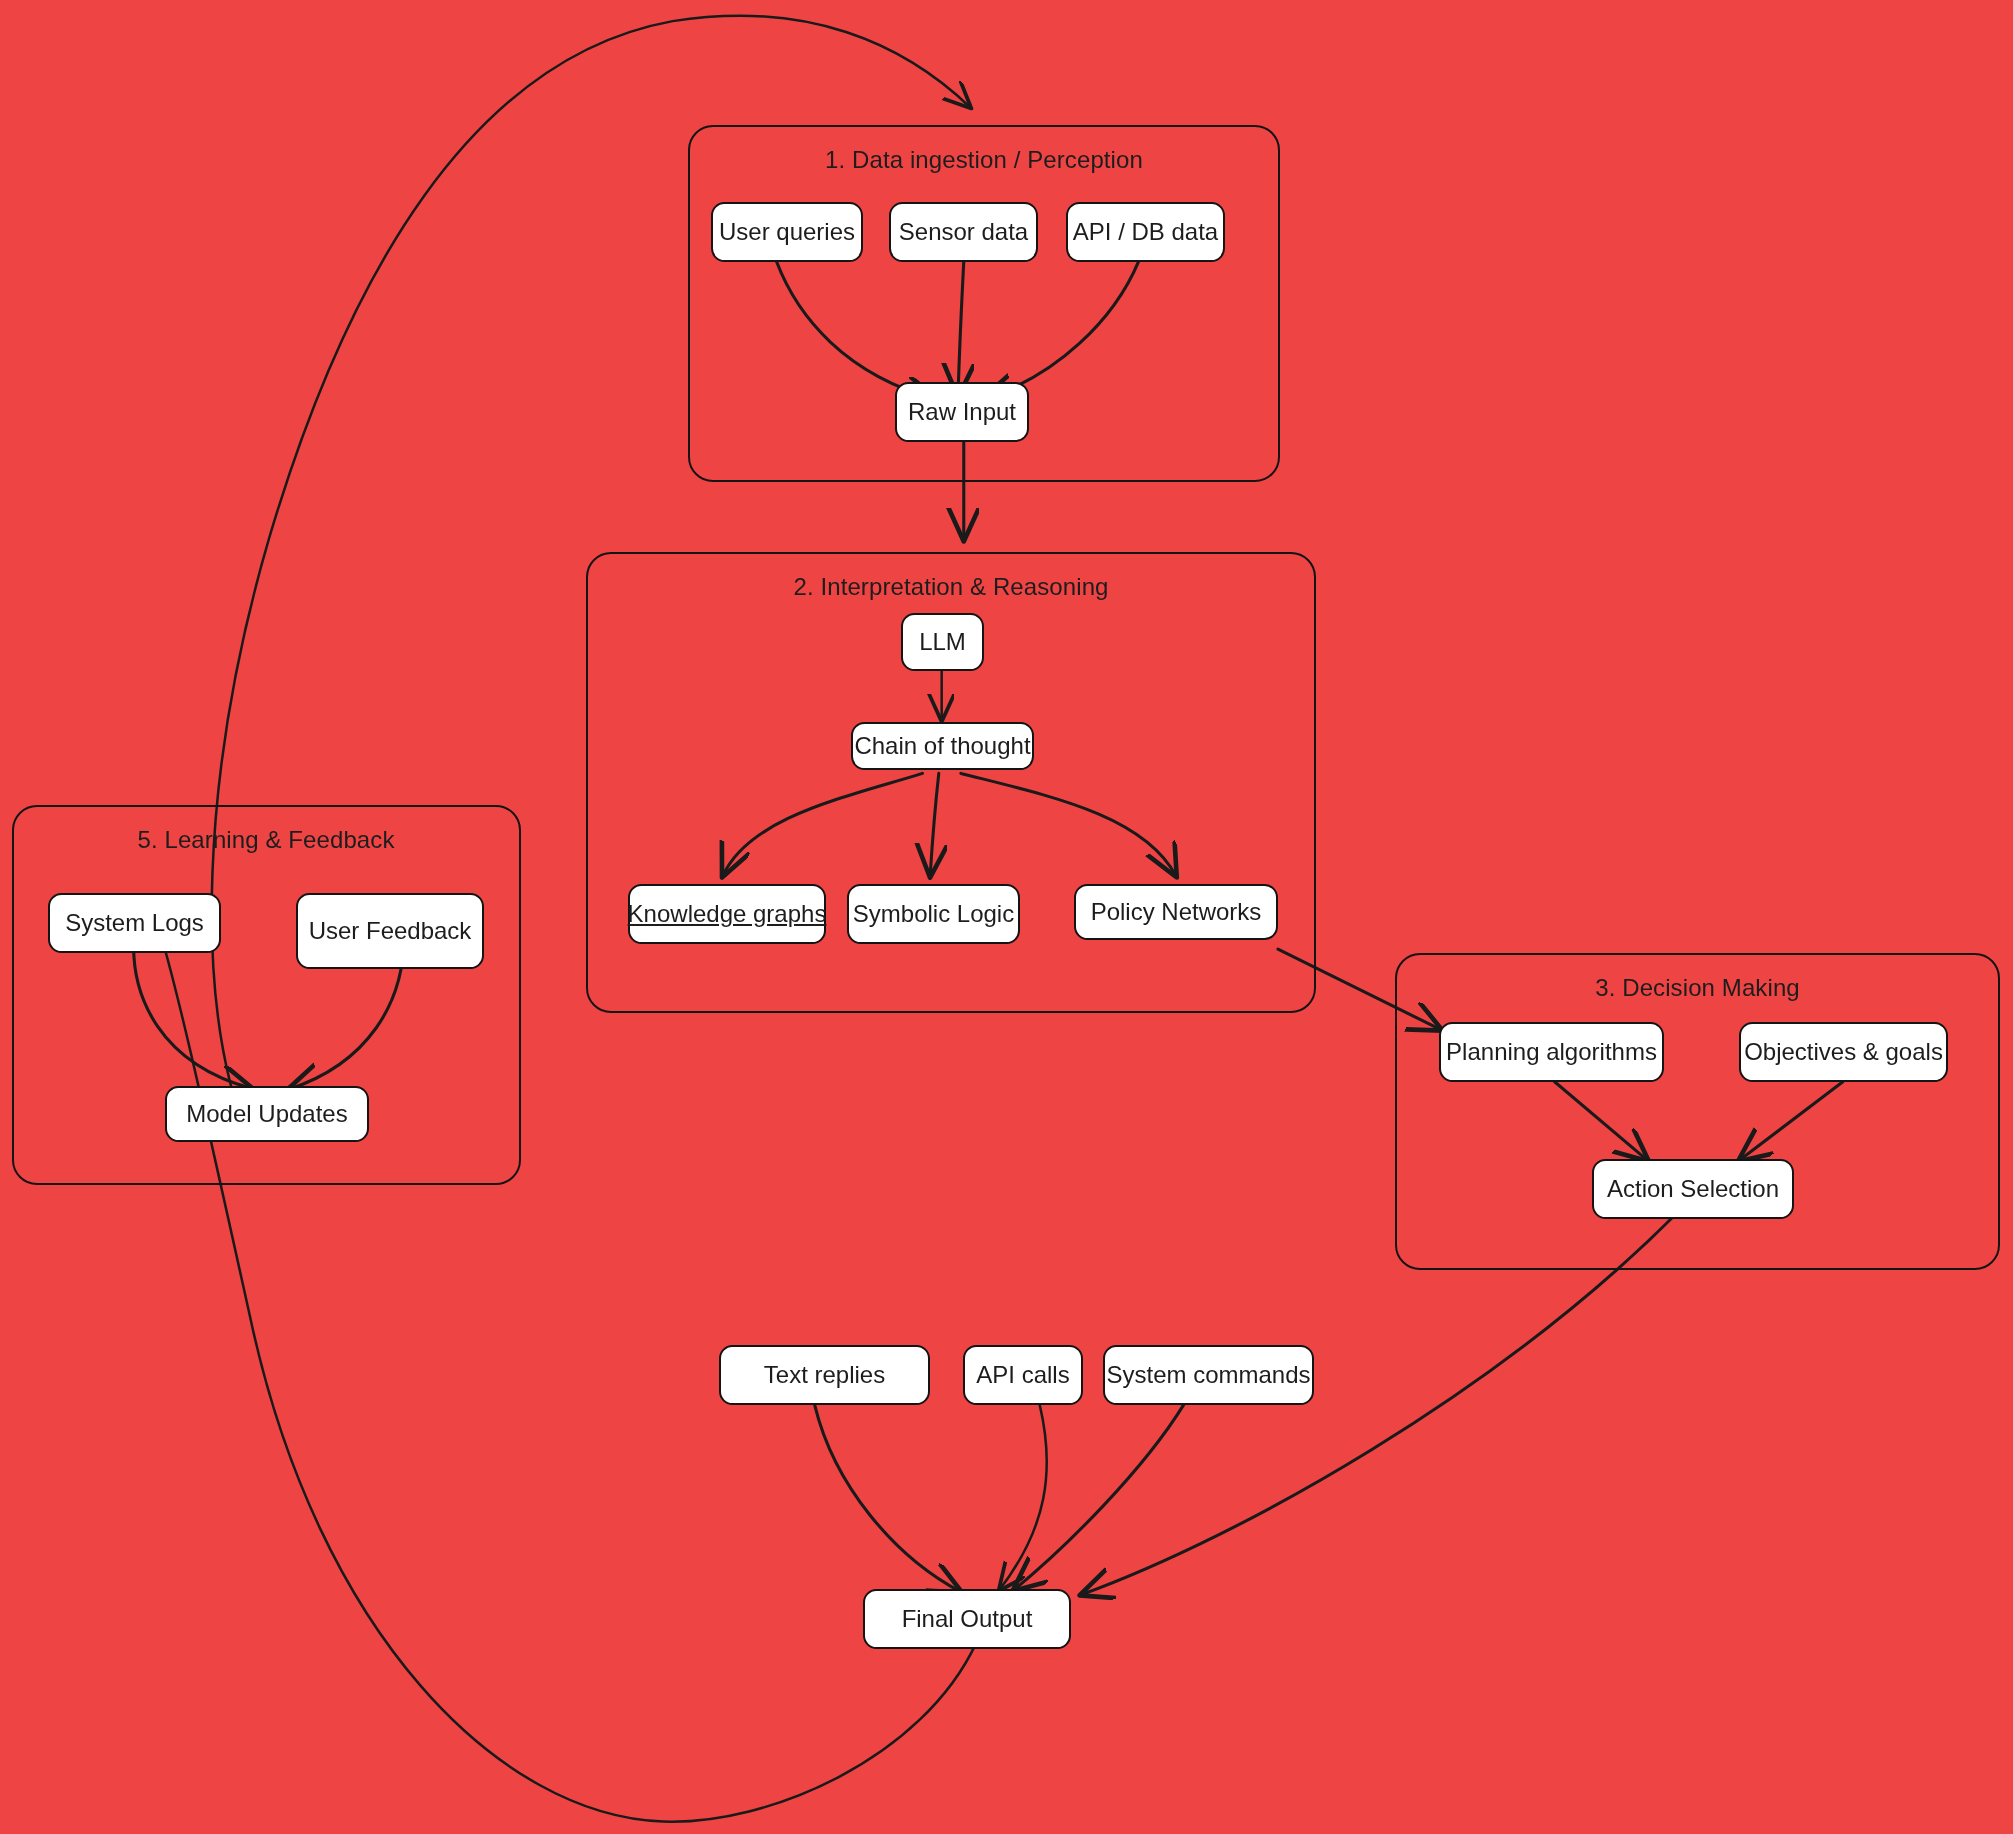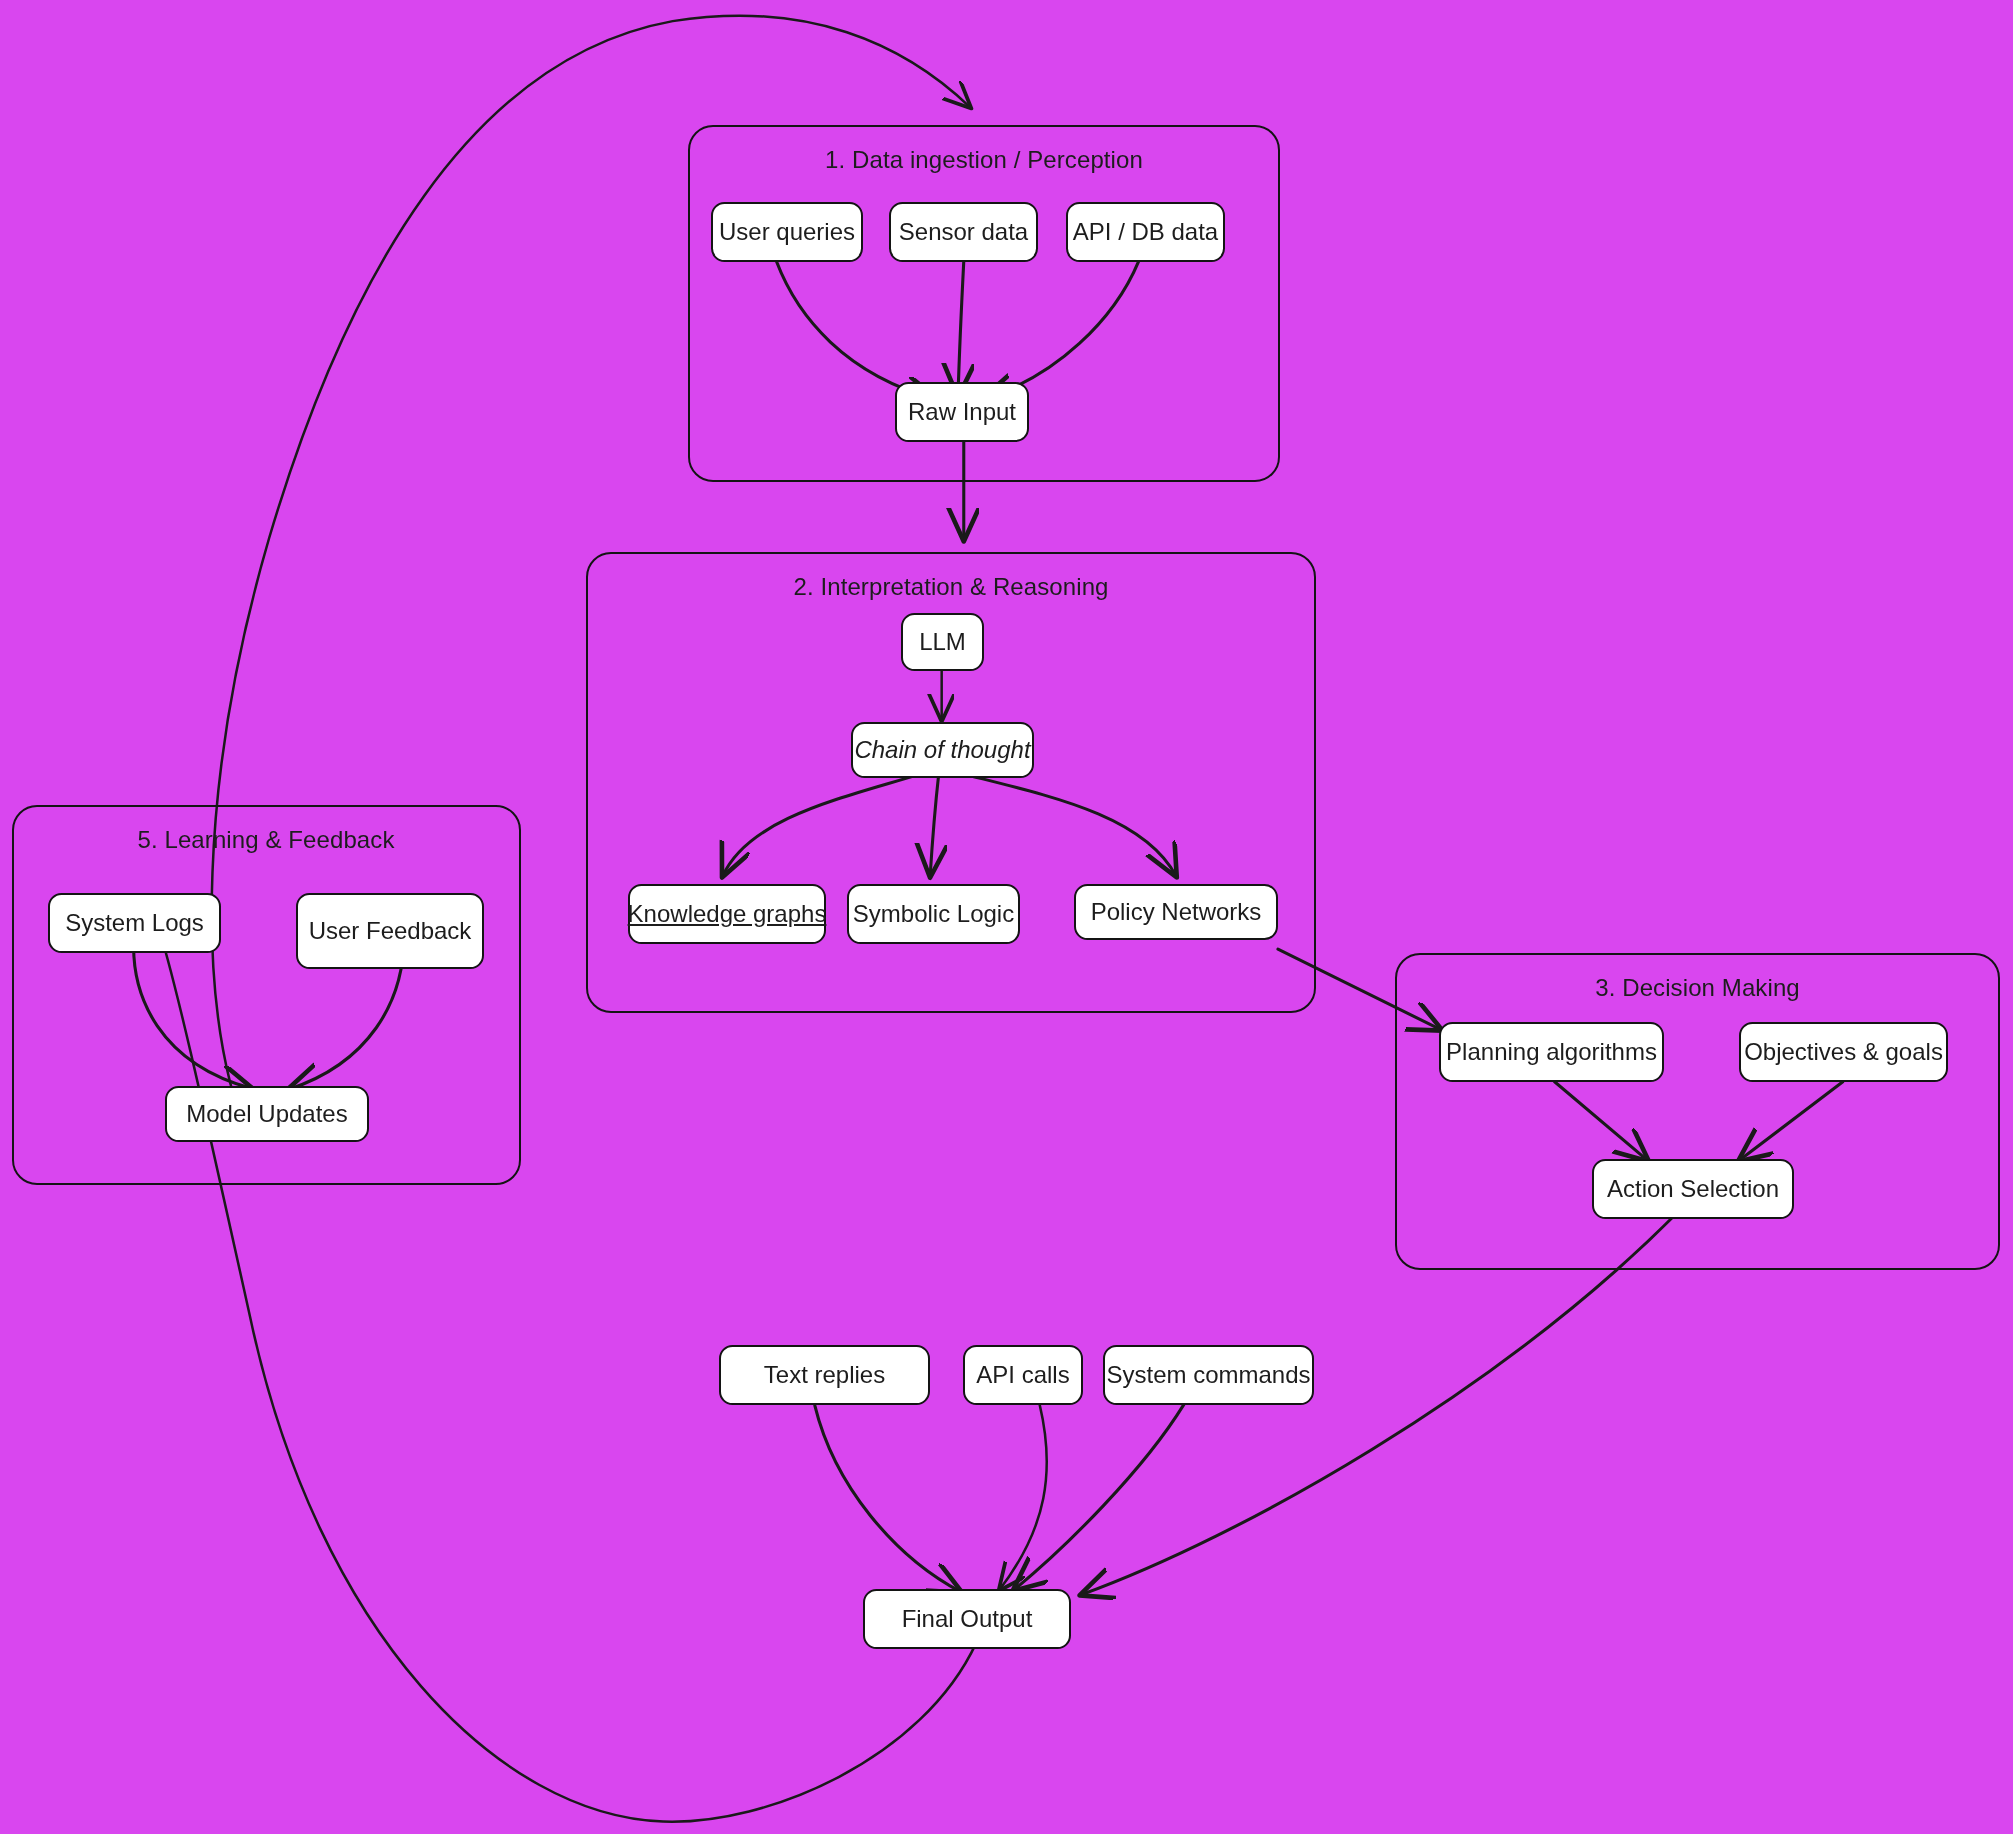--- a/index.html
+++ b/index.html
@@ -11,21 +11,21 @@
   body {
     width: 2014px;
     height: 1835px;
     font-family: "Liberation Sans", sans-serif;
     overflow: hidden;
   }
   #canvas {
     position: relative;
     width: 2014px;
     height: 1835px;
-    background: #d946ef;
+    background: #ef4444;
   }
   svg#wires {
     position: absolute;
     left: 0;
     top: 0;
     width: 2014px;
     height: 1835px;
     pointer-events: none;
   }
   .edge {
@@ -126,21 +126,21 @@
   <div class="node" style="left:895px; top:382px; width:134px; height:60px;">
     <span>Raw Input</span>
   </div>
 
   <div class="cluster" style="left:586px; top:552px; width:730px; height:461px;">
     <div class="cluster-title">2. Interpretation &amp; Reasoning</div>
   </div>
   <div class="node" style="left:901px; top:613px; width:83px; height:58px;">
     <span>LLM</span>
   </div>
-  <div class="node" style="left:851px; top:722px; width:183px; height:56px;font-style:italic;">
+  <div class="node" style="left:851px; top:722px; width:183px; height:48px;">
     <span>Chain of thought</span>
   </div>
   <div class="node" style="left:628px; top:884px; width:198px; height:60px;text-decoration:underline;">
     <span>Knowledge graphs</span>
   </div>
   <div class="node" style="left:847px; top:884px; width:173px; height:60px;">
     <span>Symbolic Logic</span>
   </div>
   <div class="node" style="left:1074px; top:884px; width:204px; height:56px;">
     <span>Policy Networks</span>

